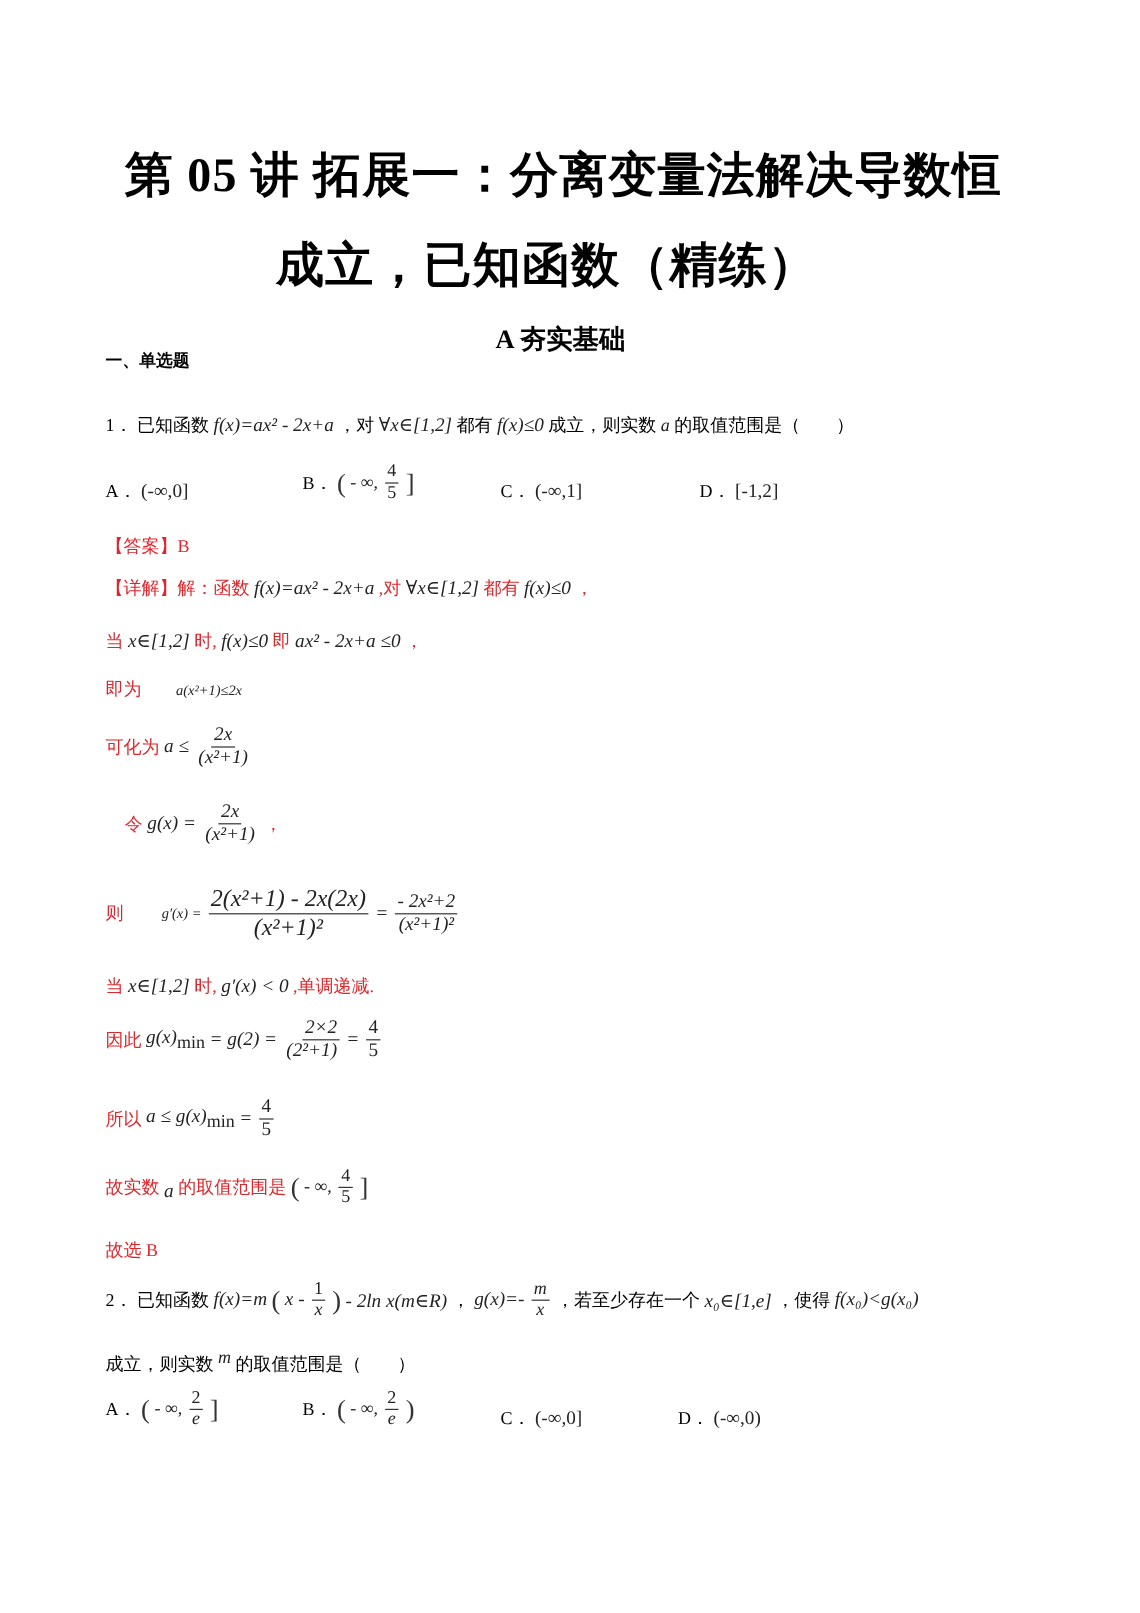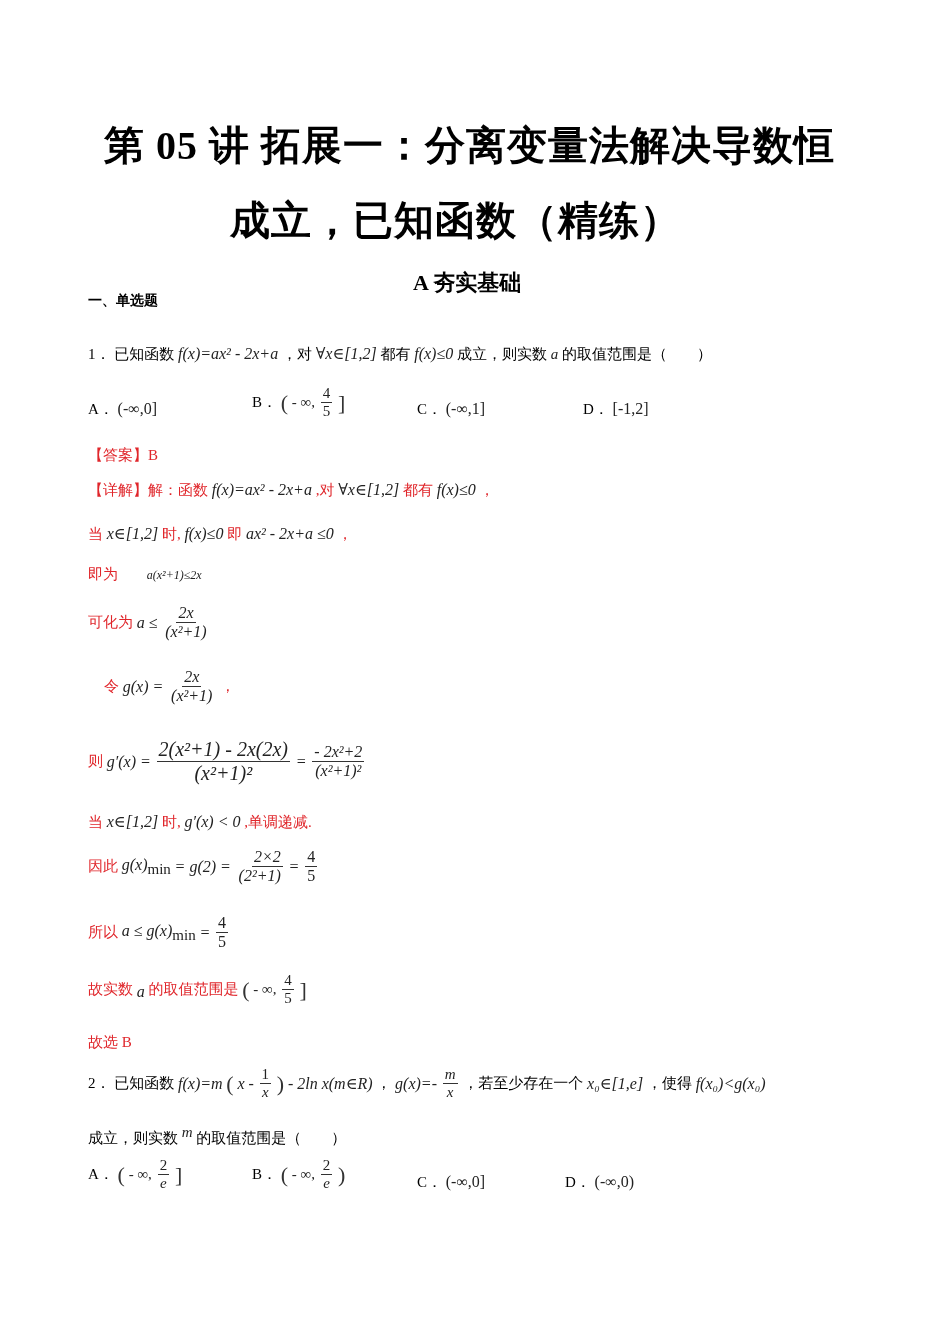--- a/index.html
+++ b/index.html
@@ -106,21 +106,21 @@
   <span class="math" style="vertical-align:middle; font-size:16px;">g(x) =</span>
   <span class="frac math" style="font-size:16px;">
     <span class="num">2x</span>
     <span class="den">(x²+1)</span>
   </span>
   <span class="red" style="vertical-align:middle;">，</span>
 </div>
 
 <div class="abs q" style="left:88px; top:738px;">
   <span class="red" style="vertical-align:middle;">则</span>
-  <span class="math" style="vertical-align:middle; font-size:16px;">g′(x) =</span>
+  <span class="math" style="vertical-align:middle; font-size:12px;margin-left:28px;">g′(x) =</span>
   <span class="frac math" style="font-size:20px;">
     <span class="num">2(x²+1) - 2x(2x)</span>
     <span class="den">(x²+1)²</span>
   </span>
   <span class="math" style="vertical-align:middle; font-size:16px;">=</span>
   <span class="frac math" style="font-size:16px;">
     <span class="num">- 2x²+2</span>
     <span class="den">(x²+1)²</span>
   </span>
 </div>

